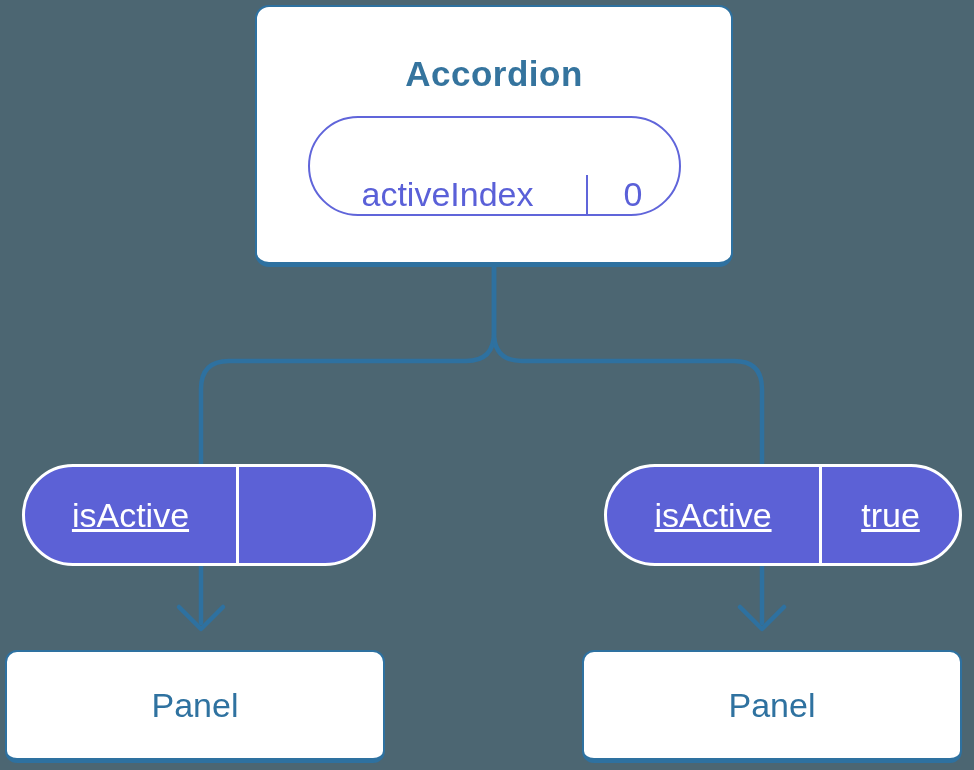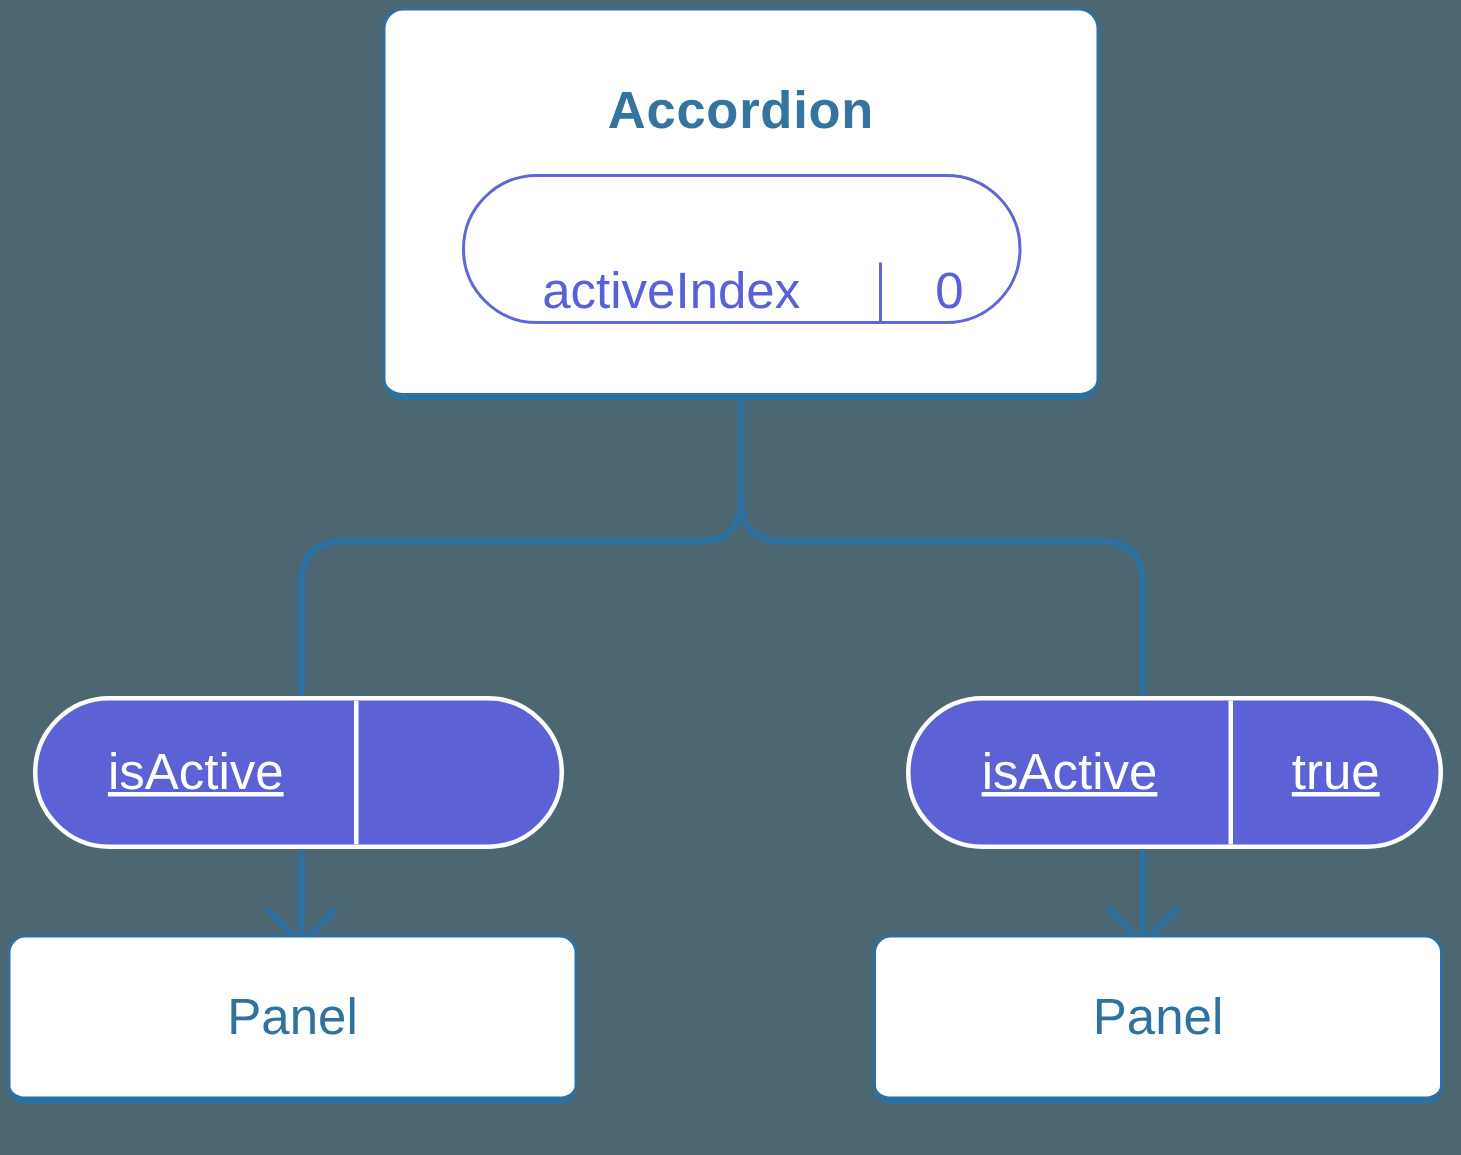--- a/index.html
+++ b/index.html
@@ -37,21 +37,21 @@
     justify-content: center;
   }
   .node.root {
     left: 255px;
     top: 5px;
     width: 478px;
     height: 262px;
     gap: 22px;
   }
   .node.panel {
-    top: 623px;
+    top: 650px;
     width: 380px;
     height: 113px;
     border-radius: 12px;
   }
   .node.panel.pos-left  { left: 5px; }
   .node.panel.pos-right { left: 582px; }
   .root-title {
     color: #35749E;
     font-size: 35px;
     font-weight: 700;

